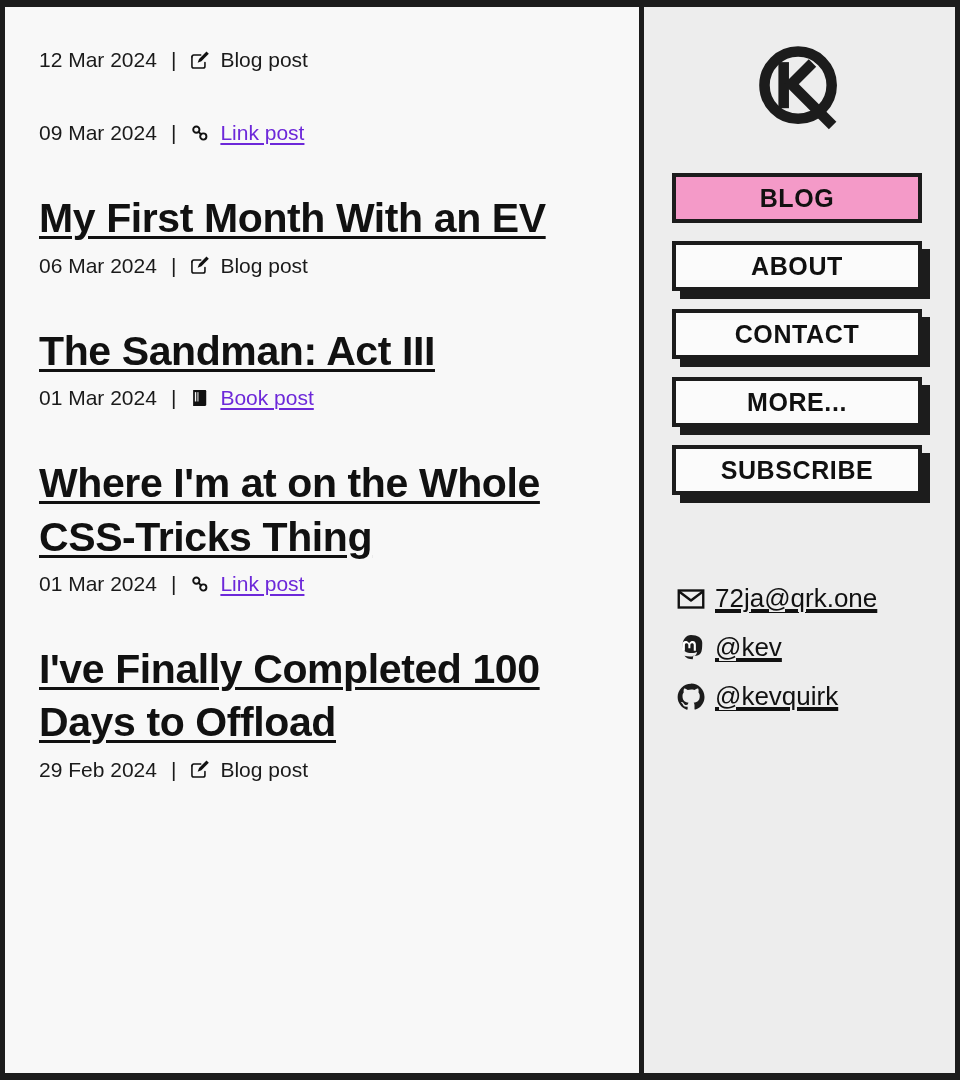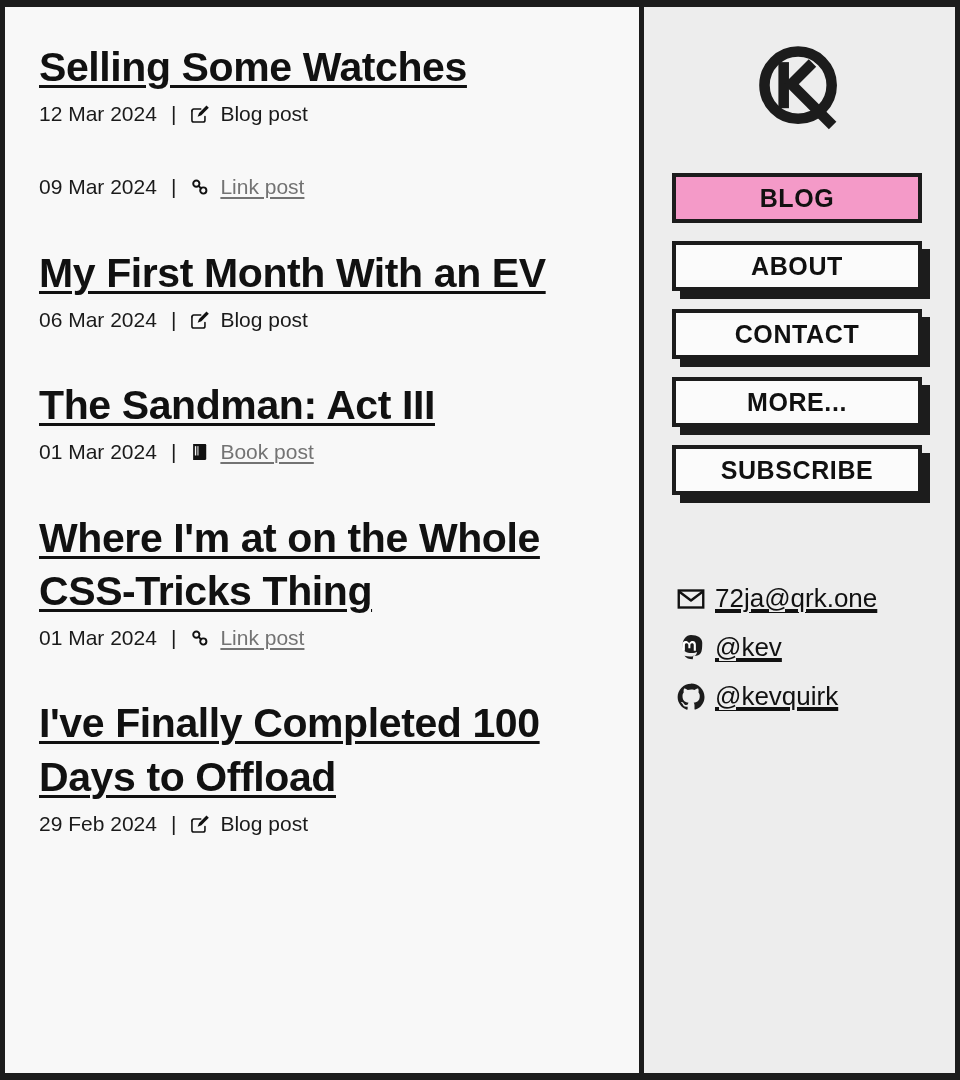--- a/index.html
+++ b/index.html
@@ -72,21 +72,21 @@
   .meta-type {
     display: inline-flex;
     align-items: center;
     gap: 9px;
   }
 
   .meta-type .label-link {
     text-decoration: underline;
     text-decoration-thickness: 1.5px;
     text-underline-offset: 3px;
-    color: #737373;
+    color: #6d28d9;
   }
   .meta-type .label-plain { text-decoration: none; }
 
   .meta-icon {
     display: inline-flex;
     width: 22px;
     height: 22px;
     align-items: center;
     justify-content: center;
     flex: none;
@@ -180,23 +180,20 @@
   }
 </style>
 </head>
 <body>
 
 <div id="page">
 
   <div id="main">
 
     <article class="post">
-      <div class="post-title-wrap">
-        <a class="post-title">Selling Some Watches</a>
-      </div>
       <div class="post-meta">
         <span class="meta-date">12 Mar 2024</span>
         <span class="meta-sep">|</span>
         <span class="meta-type">
           <span class="meta-icon">
             <svg width="22" height="22" viewBox="0 0 24 24" fill="none" stroke="#111" stroke-width="1.7">
               <path d="M3.2 8.6v10.2c0 1.1.9 2 2 2h10.2c1.1 0 2-.9 2-2v-4.1" stroke-linecap="round"></path>
               <path d="M3.2 8.6c0-1.1.9-2 2-2h7.6" stroke-linecap="round"></path>
               <path d="M9.4 14.9l1.6-4.1 8.1-8.1 2.5 2.5-8.1 8.1z" fill="#111" stroke="none"></path>
             </svg>

